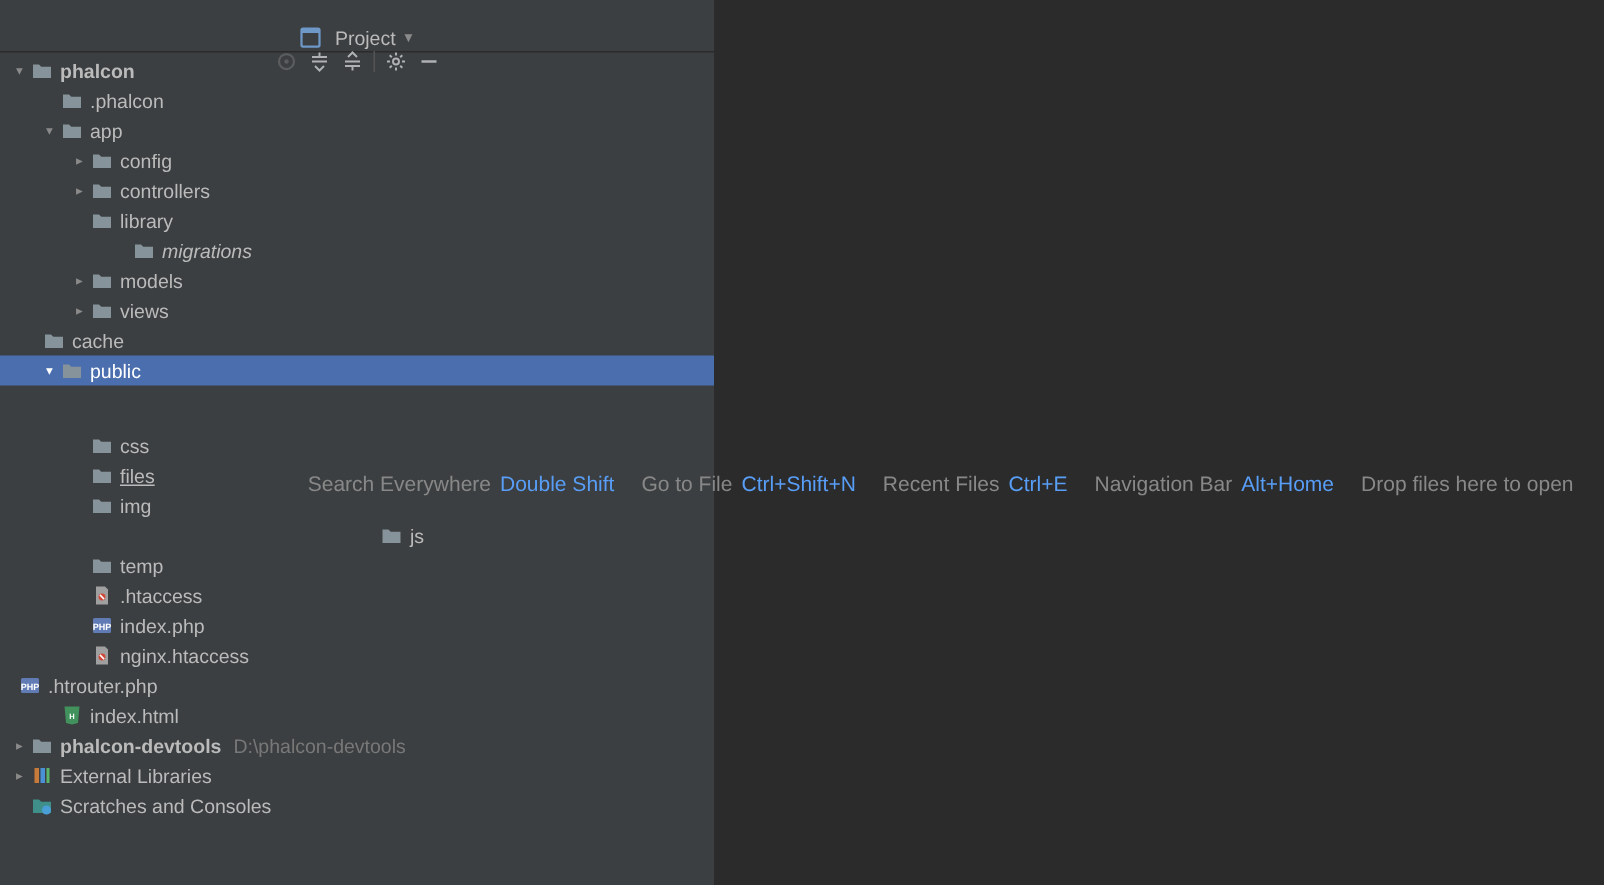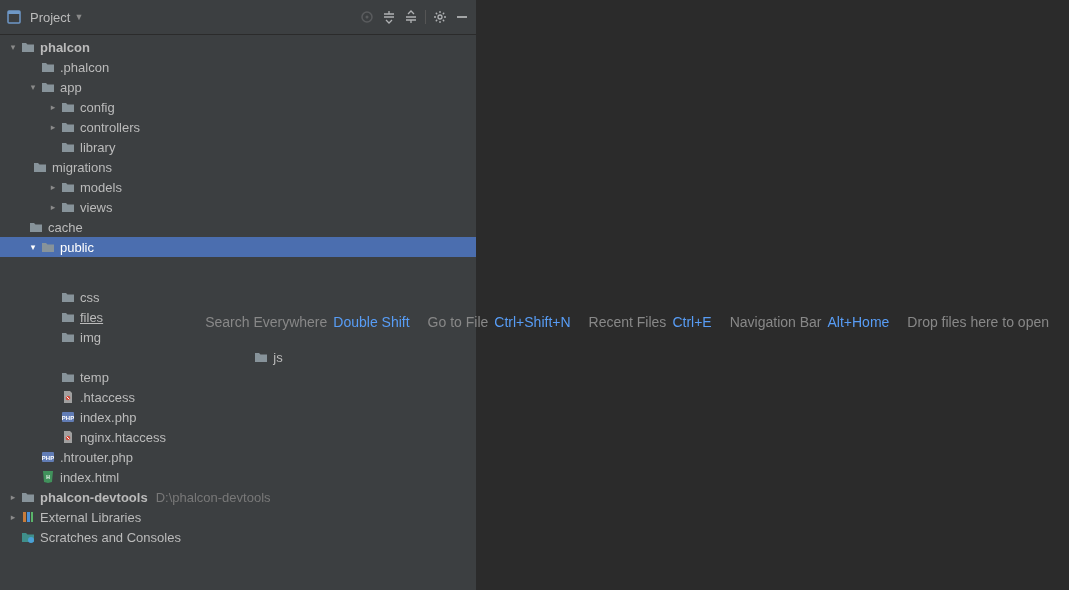--- a/index.html
+++ b/index.html
@@ -1,19 +1,19 @@
 <!DOCTYPE html>
 <html><head>
 <meta charset="utf-8">
 <style>
 * { margin:0; padding:0; box-sizing:border-box; font-family:"Segoe UI",Arial,sans-serif; }
 body { width:1069px; height:590px; background:#2b2b2b; display:flex; overflow:hidden; }
 
 .sidebar { width:477px; height:100%; background:#3c3f41; display:flex; flex-direction:column; border-right:1px solid #2b2b2b; }
-.toolbar { height:25px; background:#3c3f41; display:flex; align-items:center; justify-content:space-between; padding:17px 6px; border-bottom:1px solid #2b2b2b; }
+.toolbar { height:25px; background:#3c3f41; display:flex; align-items:center; justify-content:space-between; padding:17px 6px; border-bottom:1px solid #2b2b2b;flex-direction:column; }
 .toolbar-left { display:flex; align-items:center; gap:4px; }
 .toolbar-right { display:flex; align-items:center; gap:6px; }
 .proj-title { color:#bbbbbb; font-size:13px; }
 .proj-arrow { color:#8a8a8a; font-size:9px; }
 .tb-icon { width:16px; height:16px; display:flex; align-items:center; justify-content:center; color:#afb1b3; cursor:pointer; }
 .tb-icon svg { width:14px; height:14px; }
 
 .tree { flex:1; overflow:auto; padding-top:2px; }
 .row { height:20px; display:flex; align-items:center; color:#bbbbbb; font-size:13px; cursor:pointer; }
 .row.sel { background:#4b6eaf; color:#fff; }
@@ -123,21 +123,21 @@
       </div>
       <div class="row" style="padding-left: 48px;">
         <span class="chev"></span>
         <span class="ficon">
           <svg viewBox="0 0 14 14">
             <path d="M1 3h4l1.5 1.5H13V12H1z" fill="#87939a"></path>
           </svg>
         </span>
         <span>library</span>
       </div>
-      <div class="row" style="padding-left: 20px;">
+      <div class="row" style="padding-left: 76px; font-style: italic;">
         <span class="chev"></span>
         <span class="ficon">
           <svg viewBox="0 0 14 14">
             <path d="M1 3h4l1.5 1.5H13V12H1z" fill="#87939a"></path>
           </svg>
         </span>
         <span>migrations</span>
       </div>
       <div class="row" style="padding-left: 48px;">
         <span class="chev">▸</span>
@@ -245,21 +245,21 @@
         <span class="chev"></span>
         <span class="ficon">
           <svg viewBox="0 0 14 14">
             <path d="M3 1h6l2 2v10H3z" fill="#a0a0a0"></path>
             <circle cx="7" cy="8" r="2.3" fill="#d04a3a"></circle>
             <path d="M5.6 6.6 8.4 9.4" stroke="#fff" stroke-width="1"></path>
           </svg>
         </span>
         <span>nginx.htaccess</span>
       </div>
-      <div class="row" style="padding-left: 28px;">
+      <div class="row" style="">
         <span class="chev"></span>
         <span class="ficon">
           <svg viewBox="0 0 14 14">
             <rect x="1" y="2" width="12" height="10" rx="1" fill="#617cb5"></rect>
             <text x="7" y="10" font-size="6" fill="#fff" text-anchor="middle" font-weight="bold">PHP</text>
           </svg>
         </span>
         <span>.htrouter.php</span>
       </div>
       <div class="row" style="padding-left: 28px;">

